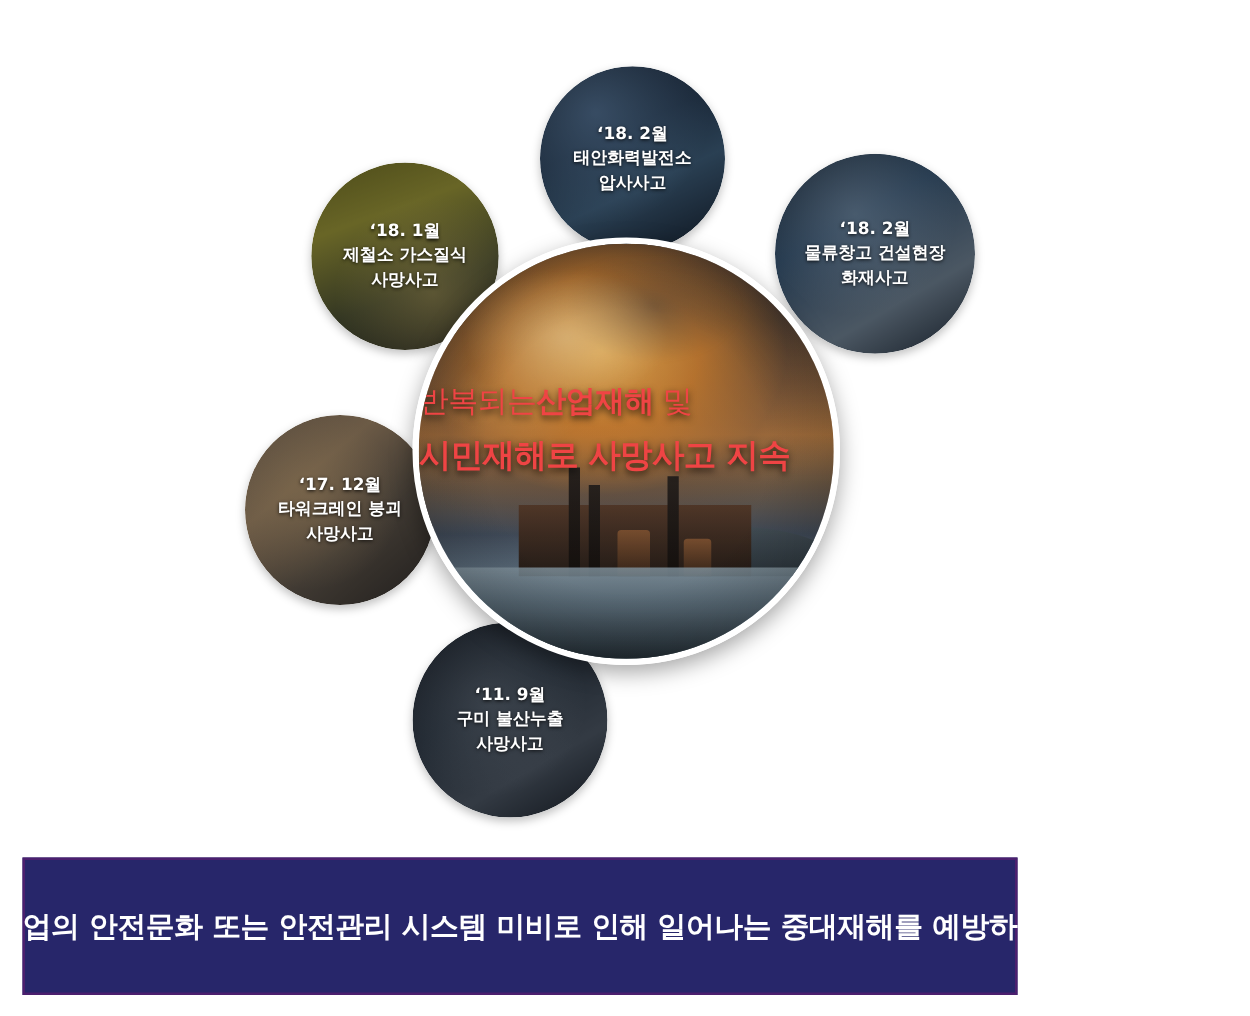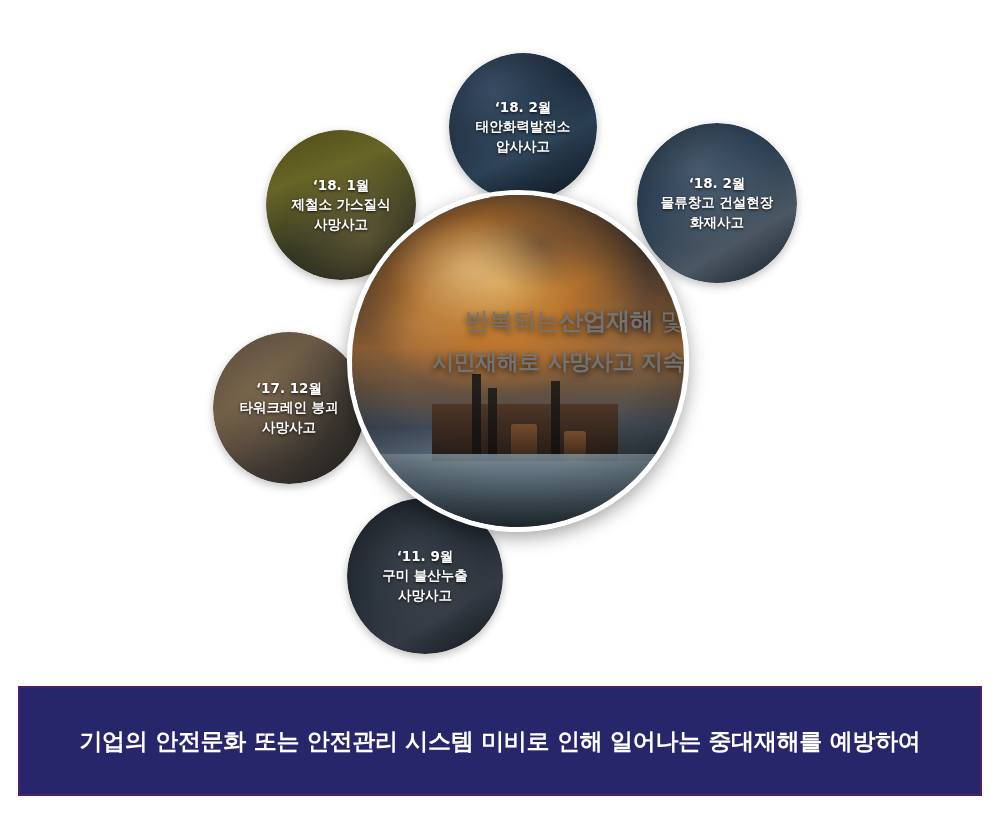--- a/index.html
+++ b/index.html
@@ -14,21 +14,21 @@
   #stage {
     position: relative;
     width: 1000px;
     height: 813px;
     background: #ffffff;
   }
 
   
   #diagram {
     position: absolute;
-    left: 17px; top: 0;
+    left: 0; top: 0;
     width: 920px; height: 682px;
     background: #ffffff;
     text-decoration: underline;
   }
 
   
   .node {
     position: absolute;
     border-radius: 50%;
     overflow: hidden;
@@ -169,36 +169,36 @@
   #center .vignette {
     position: absolute; inset: 0;
     background:
       radial-gradient(circle at 50% 50%, rgba(0,0,0,0) 48%, rgba(0,0,0,0.35) 100%),
       linear-gradient(180deg, rgba(0,0,0,0.10), rgba(0,0,0,0.18));
   }
   #center-text {
     position: absolute;
     left: 0; right: 0;
     top: 33%;
-    text-align: right;
-    color: #737373;
+    text-align: left;
+    color: #ef4444;
     text-shadow: 0 2px 6px rgba(0,0,0,0.75);
     z-index: 5;
   }
   #center-text .l1 { font-size: 24px; letter-spacing: -0.5px; }
   #center-text .l1 .thin { font-weight: normal; }
   #center-text .l1 .bold { font-weight: bold; }
-  #center-text .l2 { font-size: 22px; font-weight: bold; margin-top: 10px; letter-spacing: -0.5px; }
+  #center-text .l2 { font-size: 26px; font-weight: bold; margin-top: 10px; letter-spacing: -0.5px; }
   #center-text .l2 .sp { display: inline-block; width: 8px; }
 
   
   #banner {
     position: absolute;
     left: 18px; top: 686px;
-    width: 964px; height: 110px;
+    width: 796px; height: 110px;
     background: #27266a;
     border: 2px solid #4b1f6e;
     display: flex;
     flex-direction: column;
     align-items: center;
     justify-content: center;
     gap: 10px;
   }
   #banner .line {
     color: #ffffff;

